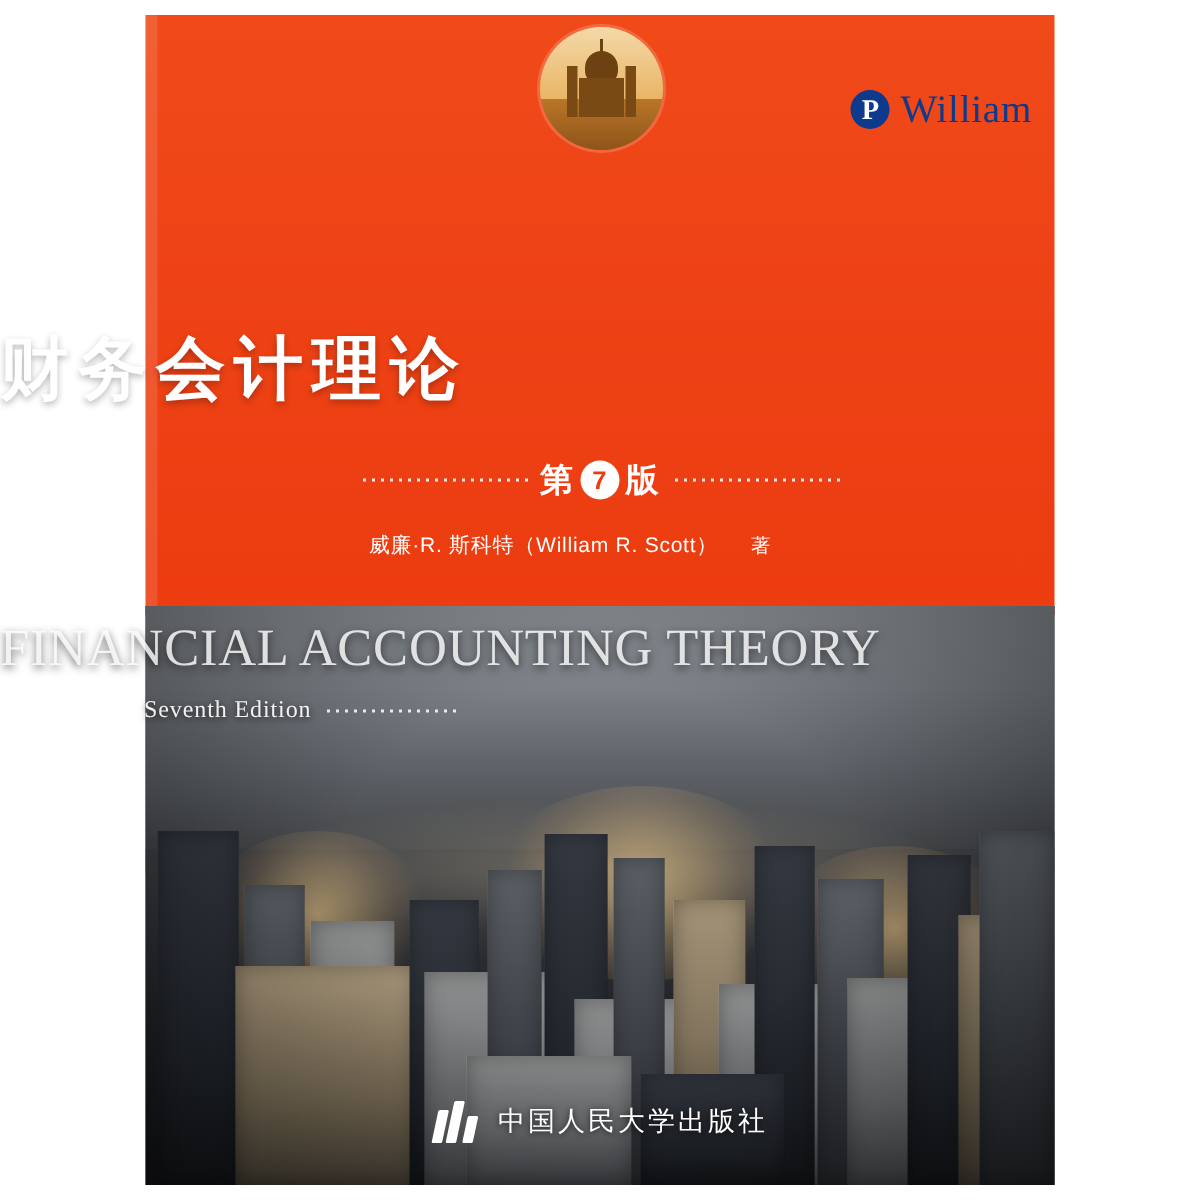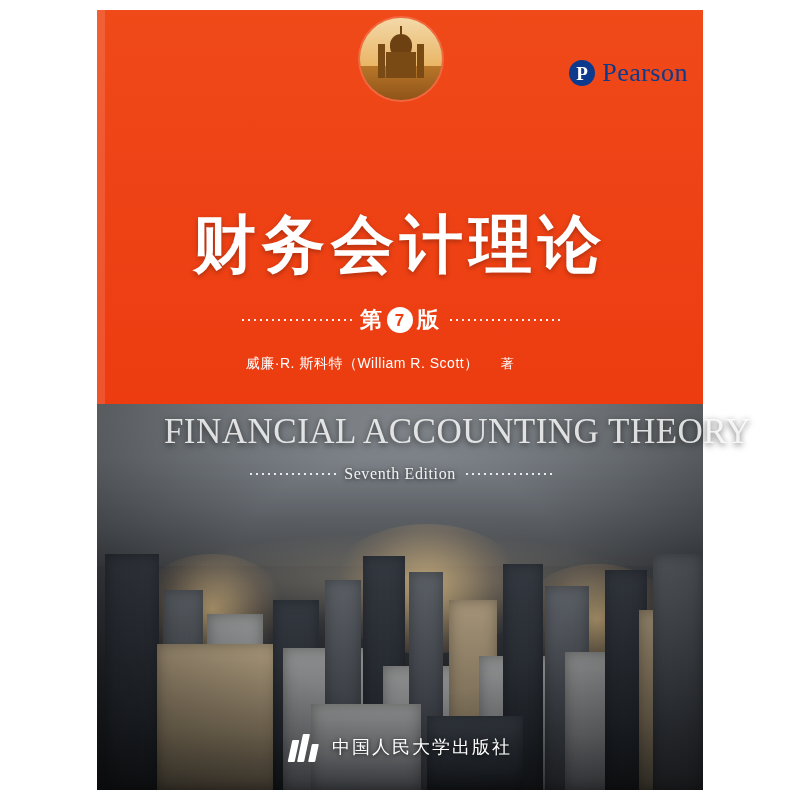--- a/index.html
+++ b/index.html
@@ -143,24 +143,24 @@
     letter-spacing: 1.3px;
     line-height: 14px;
   }
 
   
   .title-cn {
     position: absolute;
     left: 0;
     top: 208px;
     width: 800px;
-    text-align: center;
+    text-align: left;
     color: #ffffff;
     font-family: "DejaVu Sans", sans-serif;
-    font-size: 63px;
+    font-size: 46px;
     font-weight: bold;
     letter-spacing: 6px;
     line-height: 74px;
     text-shadow: 0 2px 5px rgba(0,0,0,0.28);
   }
 
   
   .edition-row {
     position: absolute;
     left: 0;
@@ -270,36 +270,36 @@
     inset: 0;
     background: radial-gradient(ellipse at 50% 45%, rgba(0,0,0,0) 40%, rgba(0,0,0,0.45) 100%);
   }
 
   
   .title-en {
     position: absolute;
     left: 0;
     top: 412px;
     width: 751px;
-    text-align: right;
+    text-align: left;
     font-family: "Liberation Serif", serif;
     font-size: 35px;
     letter-spacing: 0.5px;
     color: rgba(255,255,255,0.82);
     text-shadow: 0 2px 6px rgba(0,0,0,0.6);
     white-space: nowrap;
   }
   .subtitle-row {
     position: absolute;
     left: 0;
     top: 465px;
     width: 800px;
     display: flex;
     align-items: center;
-    justify-content: center;
+    justify-content: flex-start;
     gap: 8px;
   }
   .dot-rule-sm {
     width: 88px;
     height: 2px;
     background-image: radial-gradient(circle, rgba(255,255,255,0.85) 0 1px, transparent 1.3px);
     background-size: 6px 2px;
     background-repeat: repeat-x;
   }
   .subtitle-en {
@@ -357,21 +357,21 @@
     <div class="ground"></div>
     <div class="tower t1"></div>
     <div class="tower t2"></div>
     <div class="main-dome"></div>
     <div class="body"></div>
     <div class="spire"></div>
   </div>
 
   <div class="pearson">
     <div class="mark">P</div>
-    <div class="word">Pearson</div>
+    <div class="word">William</div>
   </div>
 
 
   <div class="title-cn">财务会计理论</div>
 
   <div class="edition-row">
     <div class="dot-rule"></div>
     <div class="edition-text">
       <span>第</span>
       <span class="edition-num">7</span>

